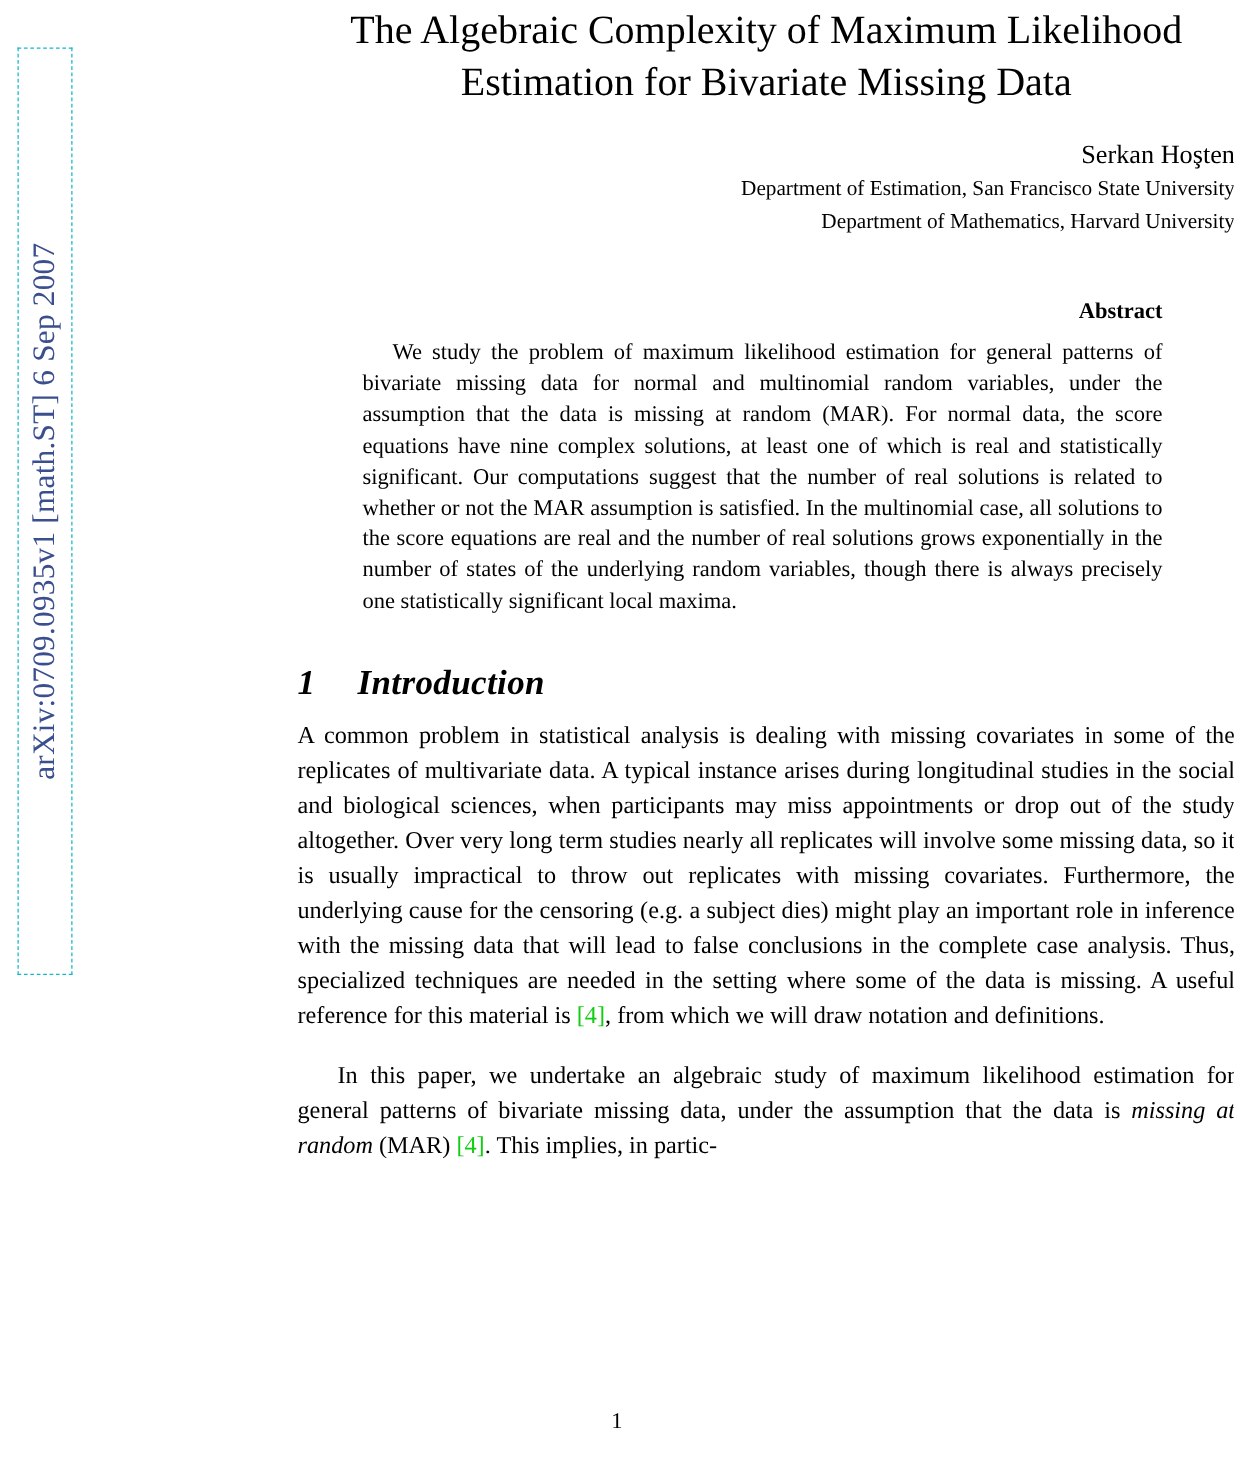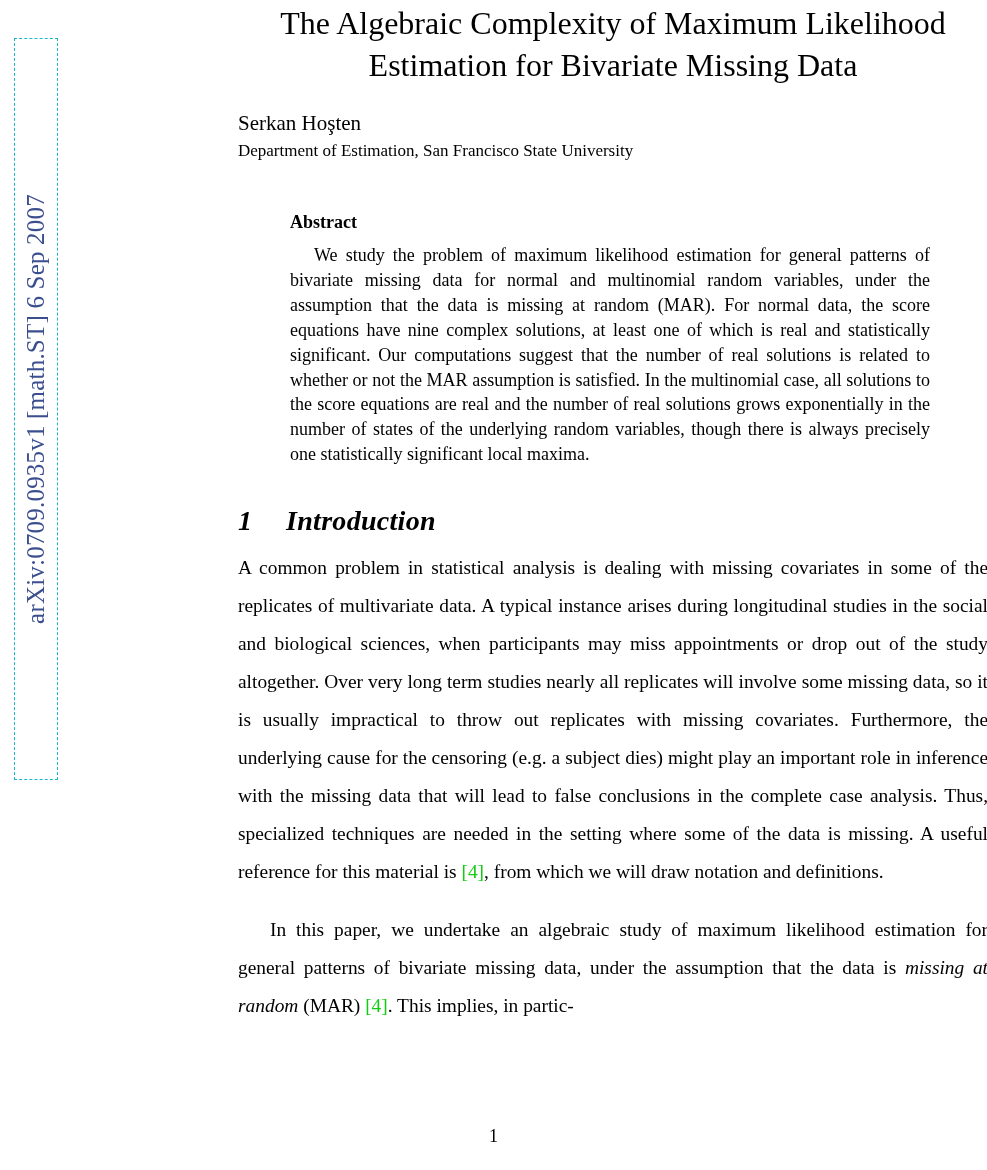--- a/index.html
+++ b/index.html
@@ -57,39 +57,39 @@
 
   #title {
     font-size: 32px;
     line-height: 42px;
     text-align: center;
     margin-top: 2px;
     font-family: "Liberation Serif", serif;
   }
 
   .author-block {
-    text-align: left;
+    text-align: right;
     margin-top: 22px;
   }
   .author-name {
     font-size: 21px;
     line-height: 30px;
   }
   .author-affil {
     font-size: 17px;
     line-height: 26px;
   }
 
   #abstract-wrap {
     margin-top: 48px;
     width: 640px;
     margin-left: 52px;
   }
   #abstract-title {
-    text-align: left;
+    text-align: right;
     font-weight: bold;
     font-size: 18px;
     margin-bottom: 10px;
   }
   #abstract-text {
     font-size: 18px;
     line-height: 24.9px;
     text-align: justify;
     text-indent: 24px;
     hyphens: auto;
@@ -103,21 +103,21 @@
     letter-spacing: 0.3px;
     font-style: italic;
   }
   #section-heading .secnum {
     display: inline-block;
     width: 48px;
   }
 
   .para {
     font-size: 19.4px;
-    line-height: 38px;
+    line-height: 28px;
     text-align: justify;
     margin-top: 12px;
     hyphens: auto;
     -webkit-hyphens: auto;
   }
   .para.indent {
     text-indent: 32px;
   }
   .para.first {
     text-indent: 0;
@@ -151,20 +151,21 @@
   <div id="content">
 
     <div id="title">The Algebraic Complexity of Maximum Likelihood Estimation for Bivariate Missing Data</div>
 
     <div class="author-block">
       <div class="author-name">Serkan Hoşten</div>
       <div class="author-affil">Department of Estimation, San Francisco State University</div>
     </div>
 
     <div class="author-block" style="margin-top:0px;">
+      <div class="author-affil">Department of Mathematics, Harvard University</div>
     </div>
 
     <div id="abstract-wrap">
       <div id="abstract-title">Abstract</div>
       <div id="abstract-text">We study the problem of maximum likelihood estimation for general patterns of bivariate missing data for normal and multinomial random variables, under the assumption that the data is missing at random (MAR). For normal data, the score equations have nine complex solutions, at least one of which is real and statistically significant. Our computations suggest that the number of real solutions is related to whether or not the MAR assumption is satisfied. In the multinomial case, all solutions to the score equations are real and the number of real solutions grows exponentially in the number of states of the underlying random variables, though there is always precisely one statistically significant local maxima.</div>
     </div>
 
     <div id="section-heading">
       <span class="secnum">1</span><span>Introduction</span>
     </div>

